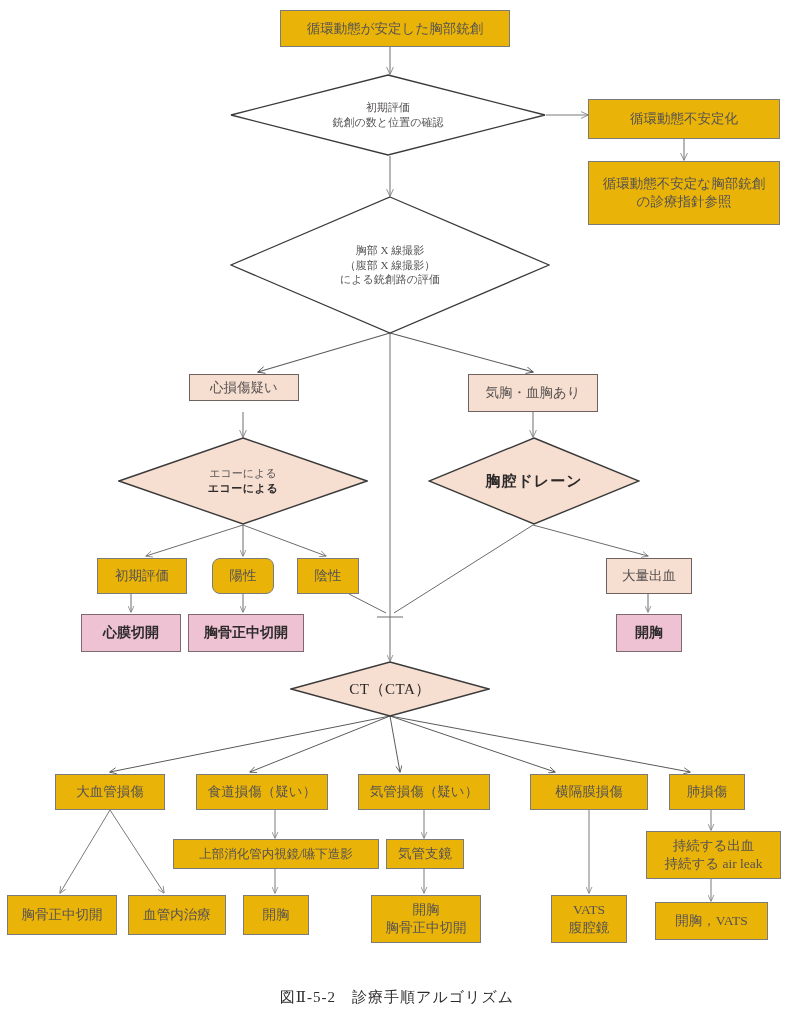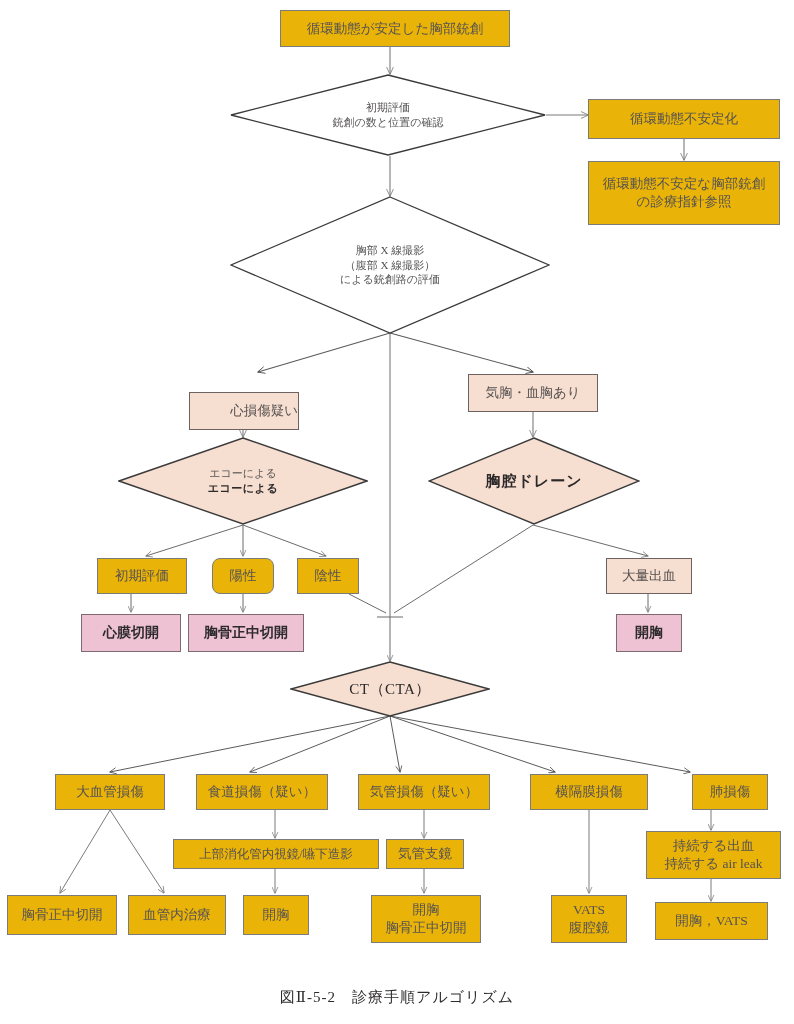--- a/index.html
+++ b/index.html
@@ -232,21 +232,21 @@
 
   <div class="diamond" style="left:230px; top:196px; width:320px; height:138px;">
     <svg width="320" height="138" viewBox="0 0 320 138">
       <polygon points="160,1 319,69 160,137 1,69" fill="#ffffff" stroke="#3a3a3a" stroke-width="1.3"></polygon>
     </svg>
     <div class="dlabel">胸部 X 線撮影
 （腹部 X 線撮影）
 による銃創路の評価</div>
   </div>
 
-  <div class="node rect-peach" style="left:189px; top:392px; width:110px; height:38px;justify-content:flex-end;">
+  <div class="node rect-peach" style="left:189px; top:374px; width:110px; height:27px;">
     <span>心損傷疑い</span>
   </div>
 
   <div class="node rect-peach" style="left:468px; top:374px; width:130px; height:38px;">
     <span>気胸・血胸あり</span>
   </div>
 
   <div class="diamond" style="left:118px; top:437px; width:250px; height:88px;">
     <svg width="250" height="88" viewBox="0 0 250 88">
       <polygon points="125,1 249,44 125,87 1,44" fill="#f6ded0" stroke="#3a3a3a" stroke-width="1.4"></polygon>
@@ -308,21 +308,21 @@
   </div>
 
   <div class="node rect" style="left:358px; top:774px; width:132px; height:36px;">
     <span>気管損傷（疑い）</span>
   </div>
 
   <div class="node rect" style="left:530px; top:774px; width:118px; height:36px;">
     <span>横隔膜損傷</span>
   </div>
 
-  <div class="node rect" style="left:692px; top:774px; width:76px; height:36px;">
+  <div class="node rect" style="left:669px; top:774px; width:76px; height:36px;">
     <span>肺損傷</span>
   </div>
 
   <div class="node rect sub-small" style="left:173px; top:839px; width:206px; height:30px;">
     <span>上部消化管内視鏡/嚥下造影</span>
   </div>
 
   <div class="node rect" style="left:386px; top:839px; width:78px; height:30px;">
     <span>気管支鏡</span>
   </div>

